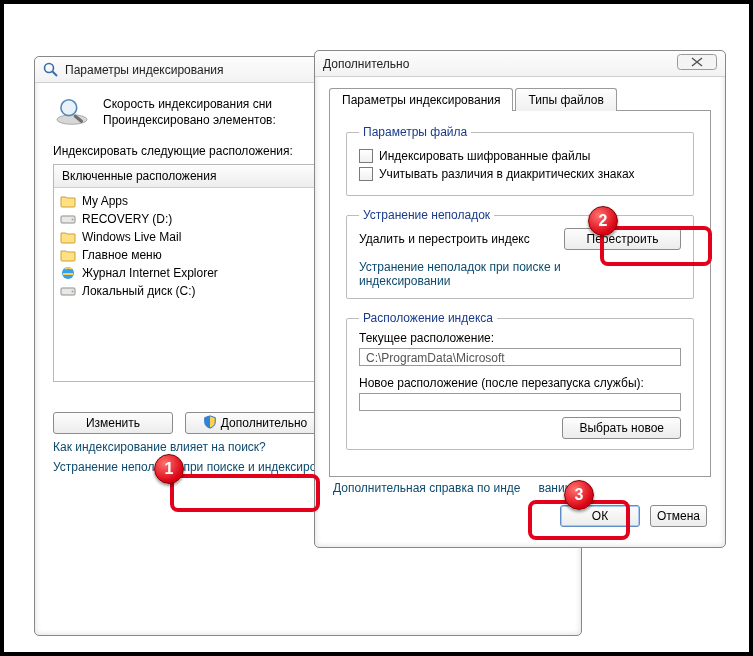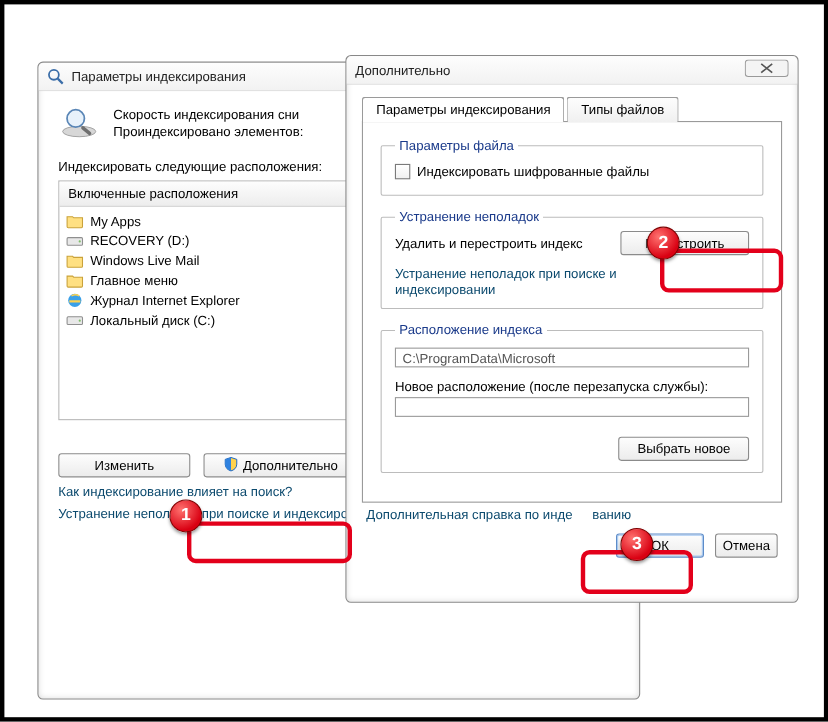--- a/index.html
+++ b/index.html
@@ -28,21 +28,21 @@
   .tab-strip { display: flex; }
   .tab { border: 1px solid #9a9a9a; border-bottom: none; background: linear-gradient(#fdfdfd,#f0f0f0); padding: 4px 12px; border-radius: 3px 3px 0 0; position: relative; top: 1px; margin-right: 2px; }
   .tab.active { background: #fff; z-index: 2; }
   .tab-page { border: 1px solid #9a9a9a; background: #fff; padding: 14px 16px 14px; }
   fieldset { border: 1px solid #bcbcbc; border-radius: 2px; margin: 0 0 12px; padding: 6px 12px 10px; }
   legend { color: #1a3a8a; padding: 0 4px; }
   .cbx-row { display: flex; align-items: center; gap: 6px; margin: 4px 0; }
   .cbx { width: 14px; height: 14px; border: 1px solid #7a7a7a; background: linear-gradient(#fff,#f0f0f0); display:inline-block; }
   .trouble-line { display: flex; align-items: center; justify-content: space-between; gap: 8px; }
   .textbox { width: 100%; height: 18px; border: 1px solid #9a9a9a; padding: 2px 6px; background: #fff; color: #555; }
-  .right { display: flex; justify-content: flex-end; margin-top: 18px; }
+  .right { display: flex; justify-content: flex-end; margin-top: 6px; }
   .dialog-buttons { display: flex; gap: 10px; justify-content: flex-end; padding: 10px 18px 14px; }
   .help-link-wrap { padding: 4px 18px 0; }
   
   .callout { position: absolute; border: 4px solid #e3001b; border-radius: 8px; pointer-events: none; }
   .call-num { position: absolute; width: 30px; height: 30px; border-radius: 50%; background: radial-gradient(circle at 35% 30%, #ff726f, #d90012 70%); color: #fff; font-weight: bold; font-size: 16px; display: flex; align-items: center; justify-content: center; box-shadow: 0 2px 3px rgba(0,0,0,.4); border:1px solid #7e0000; pointer-events:none; font-family: Arial, sans-serif; }
   .links-block a { display: block; margin-top: 6px; }
   .shield-icon { width:14px; height:14px; }
   .closex-svg { width: 40px; height: 16px; }
 </style>
 </head>
@@ -166,35 +166,40 @@
       <div class="tab active">Параметры индексирования</div>
       <div class="tab">Типы файлов</div>
     </div>
     <div class="tab-page">
       <fieldset>
         <legend>Параметры файла</legend>
         <div class="cbx-row">
           <span class="cbx"></span>
           <span>Индексировать шифрованные файлы</span>
         </div>
+        <div class="cbx-row">
+          <span class="cbx"></span>
+          <span>Учитывать различия в диакритических знаках</span>
+        </div>
       </fieldset>
 
       <fieldset>
         <legend>Устранение неполадок</legend>
         <div class="trouble-line">
           <span>Удалить и перестроить индекс</span>
           <span class="btn" style="width:117px;">Перестроить</span>
         </div>
         <div style="margin-top:10px; max-width:230px;">
           <a class="link">Устранение неполадок при поиске и индексировании</a>
         </div>
       </fieldset>
 
       <fieldset>
         <legend>Расположение индекса</legend>
+        <div>Текущее расположение:</div>
         <div class="textbox" style="margin-top:3px;">C:\ProgramData\Microsoft</div>
         <div style="margin-top:10px;">Новое расположение (после перезапуска службы):</div>
         <div class="textbox" style="margin-top:3px;"></div>
         <div class="right">
           <span class="btn">Выбрать новое</span>
         </div>
       </fieldset>
     </div>
   </div>
   <div class="help-link-wrap">

